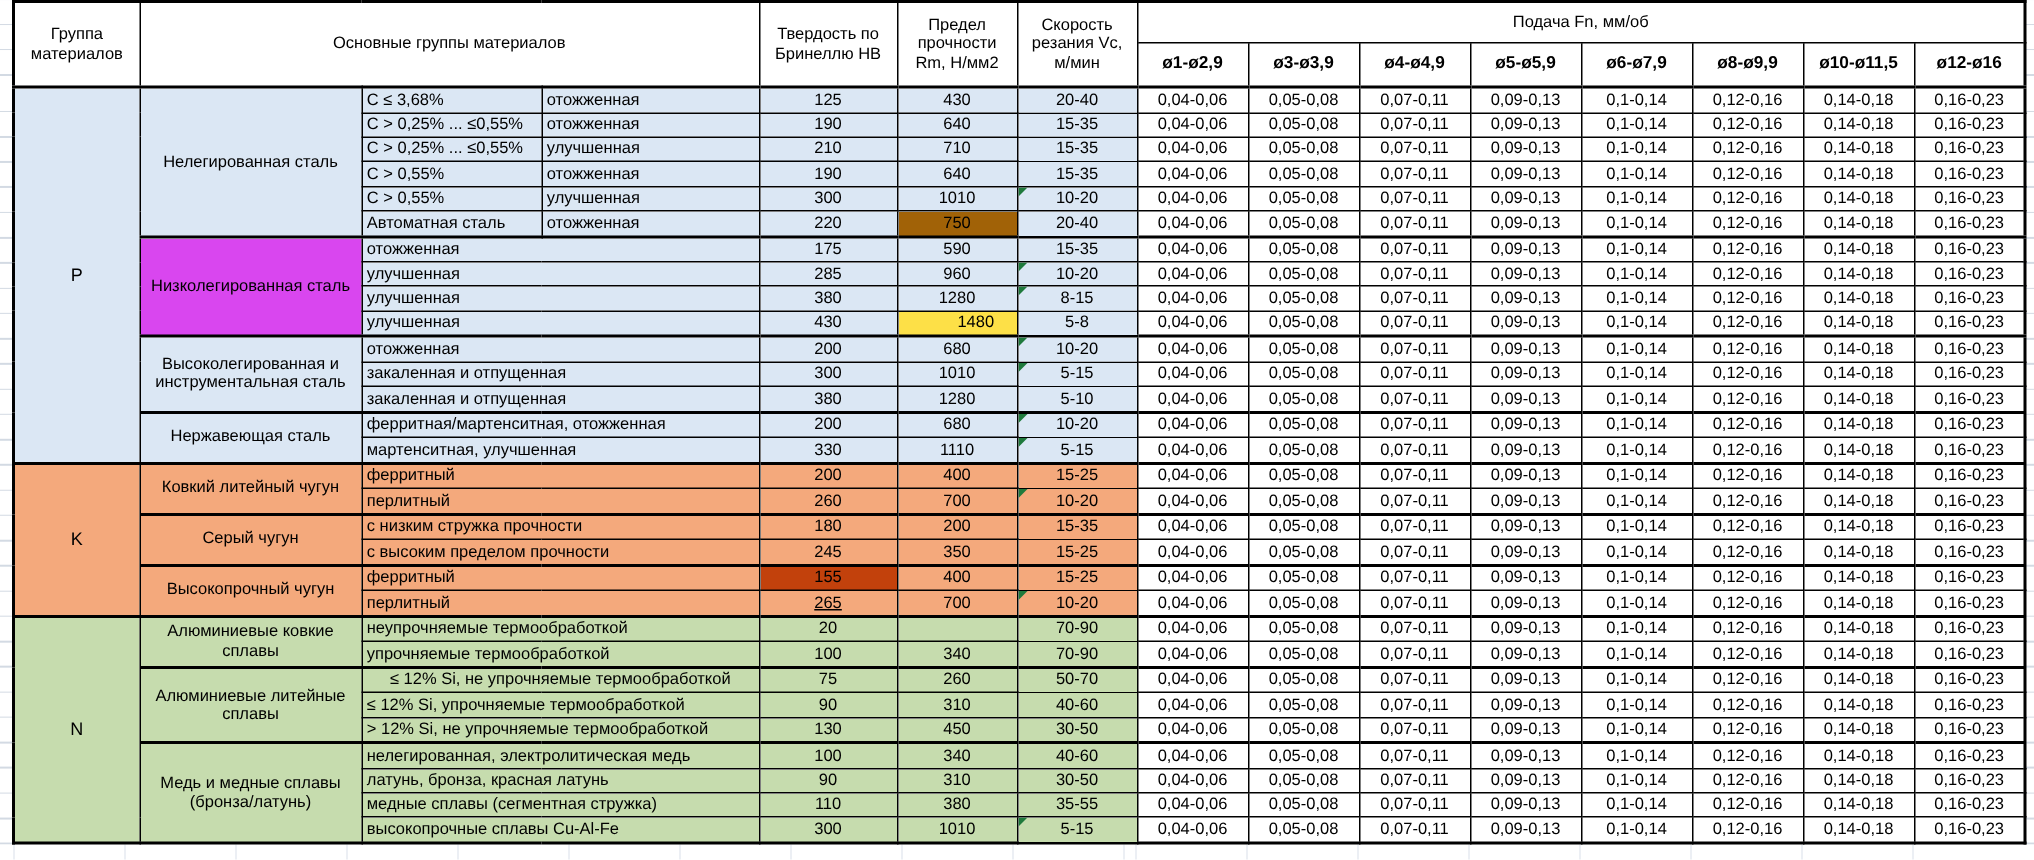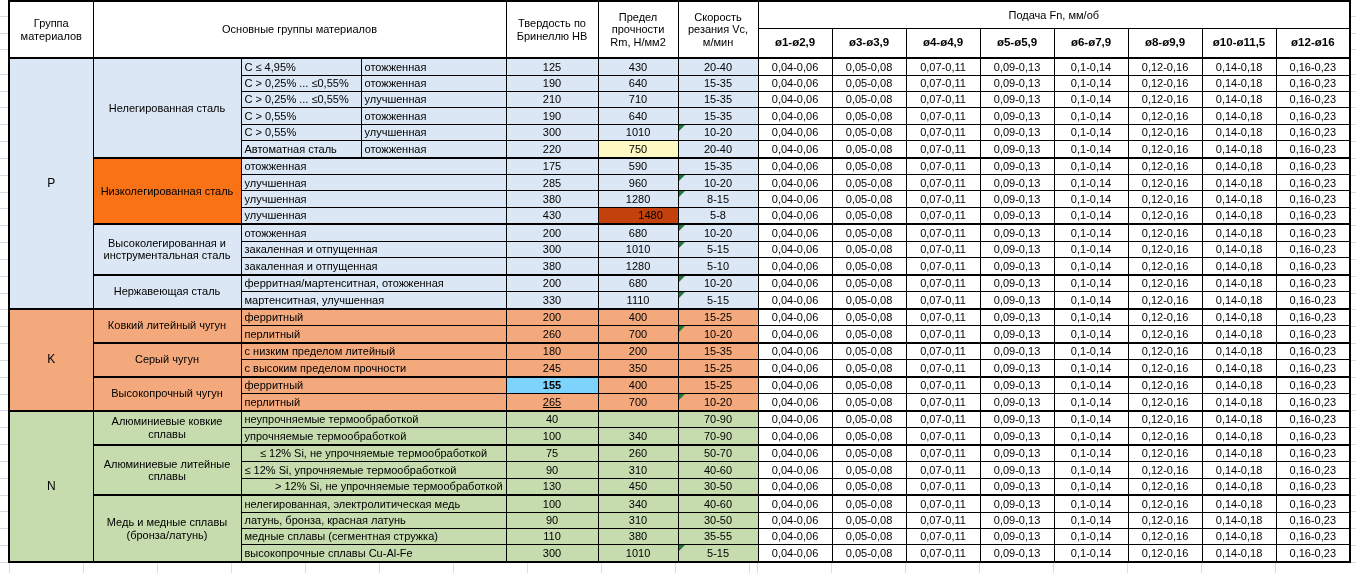--- a/index.html
+++ b/index.html
@@ -92,21 +92,21 @@
         <th class="dia hdr-bottom">ø6-ø7,9</th>
         <th class="dia hdr-bottom">ø8-ø9,9</th>
         <th class="dia hdr-bottom">ø10-ø11,5</th>
         <th class="dia hdr-bottom">ø12-ø16</th>
       </tr>
   </thead>
   <tbody id="table-body">
       <tr class="group-start">
         <td class="sec-code" rowspan="15" style="background: rgb(219, 231, 244);">P</td>
         <td rowspan="6" style="background: rgb(219, 231, 244);">Нелегированная сталь</td>
-        <td class="left" style="background: rgb(219, 231, 244);">C ≤ 4,95%</td>
+        <td class="left" style="background: rgb(219, 231, 244);">C ≤ 3,68%</td>
         <td class="left" style="background: rgb(219, 231, 244);">отожженная</td>
         <td style="background: rgb(219, 231, 244);">125</td>
         <td style="background: rgb(219, 231, 244);">430</td>
         <td class="vc" style="background: rgb(219, 231, 244);">20-40</td>
         <td>0,04-0,06</td>
         <td>0,05-0,08</td>
         <td>0,07-0,11</td>
         <td>0,09-0,13</td>
         <td>0,1-0,14</td>
         <td>0,12-0,16</td>
@@ -170,33 +170,33 @@
         <td>0,09-0,13</td>
         <td>0,1-0,14</td>
         <td>0,12-0,16</td>
         <td>0,14-0,18</td>
         <td>0,16-0,23</td>
       </tr>
       <tr>
         <td class="left" style="background: rgb(219, 231, 244);">Автоматная сталь</td>
         <td class="left" style="background: rgb(219, 231, 244);">отожженная</td>
         <td style="background: rgb(219, 231, 244);">220</td>
-        <td style="background: #fef9c3;">750</td>
+        <td style="background: #a16207;">750</td>
         <td class="vc" style="background: rgb(219, 231, 244);">20-40</td>
         <td>0,04-0,06</td>
         <td>0,05-0,08</td>
         <td>0,07-0,11</td>
         <td>0,09-0,13</td>
         <td>0,1-0,14</td>
         <td>0,12-0,16</td>
         <td>0,14-0,18</td>
         <td>0,16-0,23</td>
       </tr>
       <tr class="group-start">
-        <td rowspan="4" style="background: #f97316; text-align: center;">Низколегированная сталь</td>
+        <td rowspan="4" style="background: #d946ef; text-align: center;">Низколегированная сталь</td>
         <td class="left" colspan="2" style="background: rgb(219, 231, 244);">отожженная</td>
         <td style="background: rgb(219, 231, 244);">175</td>
         <td style="background: rgb(219, 231, 244);">590</td>
         <td class="vc" style="background: rgb(219, 231, 244);">15-35</td>
         <td>0,04-0,06</td>
         <td>0,05-0,08</td>
         <td>0,07-0,11</td>
         <td>0,09-0,13</td>
         <td>0,1-0,14</td>
         <td>0,12-0,16</td>
@@ -227,21 +227,21 @@
         <td>0,07-0,11</td>
         <td>0,09-0,13</td>
         <td>0,1-0,14</td>
         <td>0,12-0,16</td>
         <td>0,14-0,18</td>
         <td>0,16-0,23</td>
       </tr>
       <tr>
         <td class="left" colspan="2" style="background: rgb(219, 231, 244);">улучшенная</td>
         <td style="background: rgb(219, 231, 244);">430</td>
-        <td style="background: #c2410c; padding-left: 28px;">1480</td>
+        <td style="background: #fde047; padding-left: 28px;">1480</td>
         <td class="vc" style="background: rgb(219, 231, 244);">5-8</td>
         <td>0,04-0,06</td>
         <td>0,05-0,08</td>
         <td>0,07-0,11</td>
         <td>0,09-0,13</td>
         <td>0,1-0,14</td>
         <td>0,12-0,16</td>
         <td>0,14-0,18</td>
         <td>0,16-0,23</td>
       </tr>
@@ -342,21 +342,21 @@
         <td>0,05-0,08</td>
         <td>0,07-0,11</td>
         <td>0,09-0,13</td>
         <td>0,1-0,14</td>
         <td>0,12-0,16</td>
         <td>0,14-0,18</td>
         <td>0,16-0,23</td>
       </tr>
       <tr class="group-start">
         <td rowspan="2" style="background: rgb(244, 169, 124);">Серый чугун</td>
-        <td class="left" colspan="2" style="background: rgb(244, 169, 124);">с низким пределом литейный</td>
+        <td class="left" colspan="2" style="background: rgb(244, 169, 124);">с низким стружка прочности</td>
         <td style="background: rgb(244, 169, 124);">180</td>
         <td style="background: rgb(244, 169, 124);">200</td>
         <td class="vc" style="background: rgb(244, 169, 124);">15-35</td>
         <td>0,04-0,06</td>
         <td>0,05-0,08</td>
         <td>0,07-0,11</td>
         <td>0,09-0,13</td>
         <td>0,1-0,14</td>
         <td>0,12-0,16</td>
         <td>0,14-0,18</td>
@@ -372,21 +372,21 @@
         <td>0,07-0,11</td>
         <td>0,09-0,13</td>
         <td>0,1-0,14</td>
         <td>0,12-0,16</td>
         <td>0,14-0,18</td>
         <td>0,16-0,23</td>
       </tr>
       <tr class="group-start">
         <td rowspan="2" style="background: rgb(244, 169, 124);">Высокопрочный чугун</td>
         <td class="left" colspan="2" style="background: rgb(244, 169, 124);">ферритный</td>
-        <td style="background: #7dd3fc; font-weight: bold;">155</td>
+        <td style="background: #c2410c;">155</td>
         <td style="background: rgb(244, 169, 124);">400</td>
         <td class="vc" style="background: rgb(244, 169, 124);">15-25</td>
         <td>0,04-0,06</td>
         <td>0,05-0,08</td>
         <td>0,07-0,11</td>
         <td>0,09-0,13</td>
         <td>0,1-0,14</td>
         <td>0,12-0,16</td>
         <td>0,14-0,18</td>
         <td>0,16-0,23</td>
@@ -402,21 +402,21 @@
         <td>0,09-0,13</td>
         <td>0,1-0,14</td>
         <td>0,12-0,16</td>
         <td>0,14-0,18</td>
         <td>0,16-0,23</td>
       </tr>
       <tr class="group-start">
         <td class="sec-code" rowspan="9" style="background: rgb(198, 220, 174);">N</td>
         <td rowspan="2" style="background: rgb(198, 220, 174);">Алюминиевые ковкие сплавы</td>
         <td class="left" colspan="2" style="background: rgb(198, 220, 174);">неупрочняемые термообработкой</td>
-        <td style="background: rgb(198, 220, 174);">40</td>
+        <td style="background: rgb(198, 220, 174);">20</td>
         <td style="background: rgb(198, 220, 174);"></td>
         <td class="vc" style="background: rgb(198, 220, 174);">70-90</td>
         <td>0,04-0,06</td>
         <td>0,05-0,08</td>
         <td>0,07-0,11</td>
         <td>0,09-0,13</td>
         <td>0,1-0,14</td>
         <td>0,12-0,16</td>
         <td>0,14-0,18</td>
         <td>0,16-0,23</td>
@@ -458,21 +458,21 @@
         <td>0,04-0,06</td>
         <td>0,05-0,08</td>
         <td>0,07-0,11</td>
         <td>0,09-0,13</td>
         <td>0,1-0,14</td>
         <td>0,12-0,16</td>
         <td>0,14-0,18</td>
         <td>0,16-0,23</td>
       </tr>
       <tr>
-        <td class="left" colspan="2" style="background: rgb(198, 220, 174); text-align: right;">&gt; 12% Si, не упрочняемые термообработкой</td>
+        <td class="left" colspan="2" style="background: rgb(198, 220, 174);">&gt; 12% Si, не упрочняемые термообработкой</td>
         <td style="background: rgb(198, 220, 174);">130</td>
         <td style="background: rgb(198, 220, 174);">450</td>
         <td class="vc" style="background: rgb(198, 220, 174);">30-50</td>
         <td>0,04-0,06</td>
         <td>0,05-0,08</td>
         <td>0,07-0,11</td>
         <td>0,09-0,13</td>
         <td>0,1-0,14</td>
         <td>0,12-0,16</td>
         <td>0,14-0,18</td>

